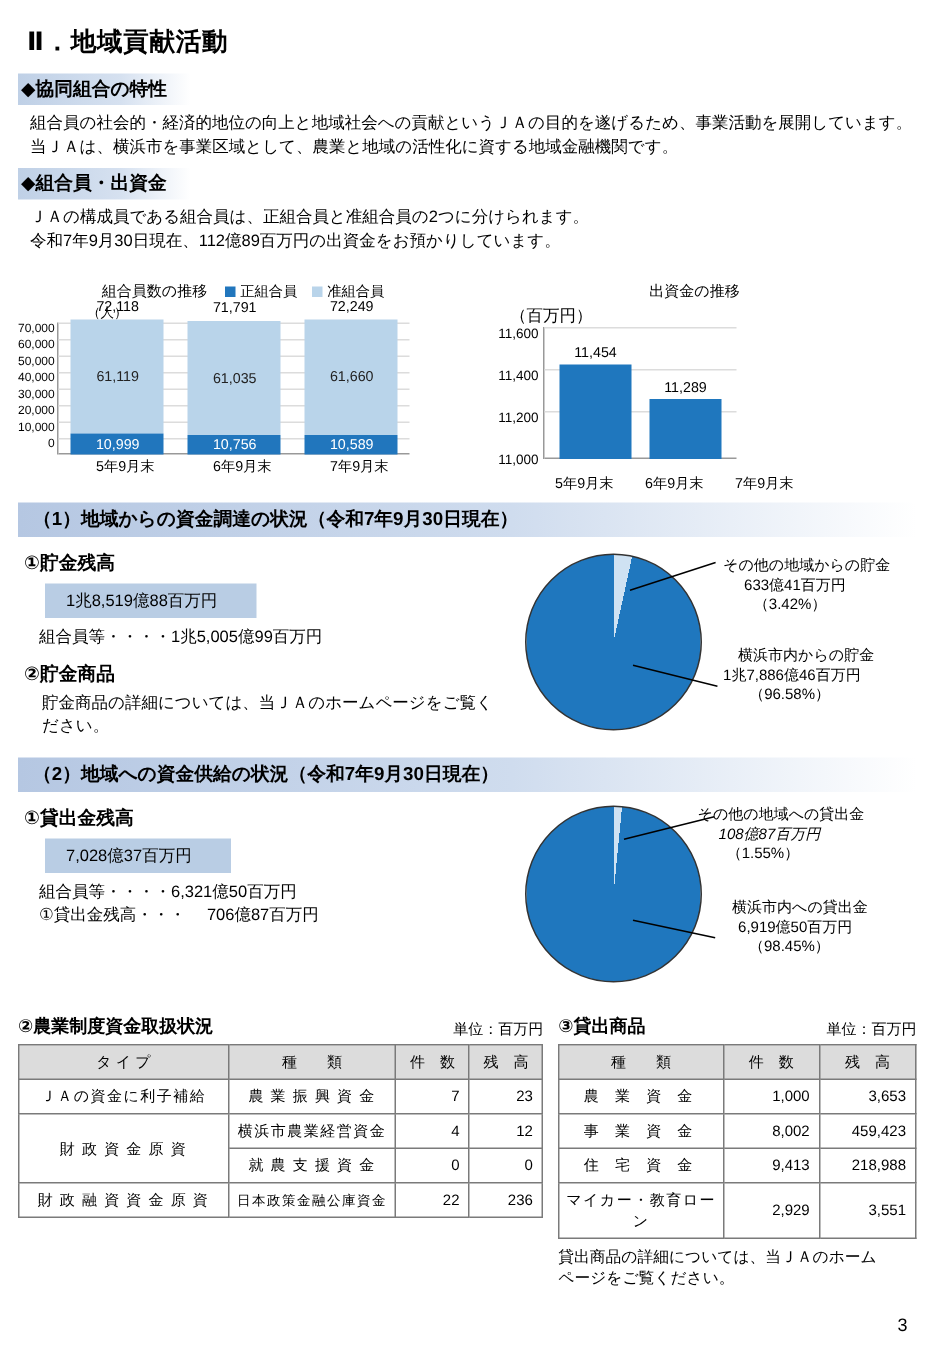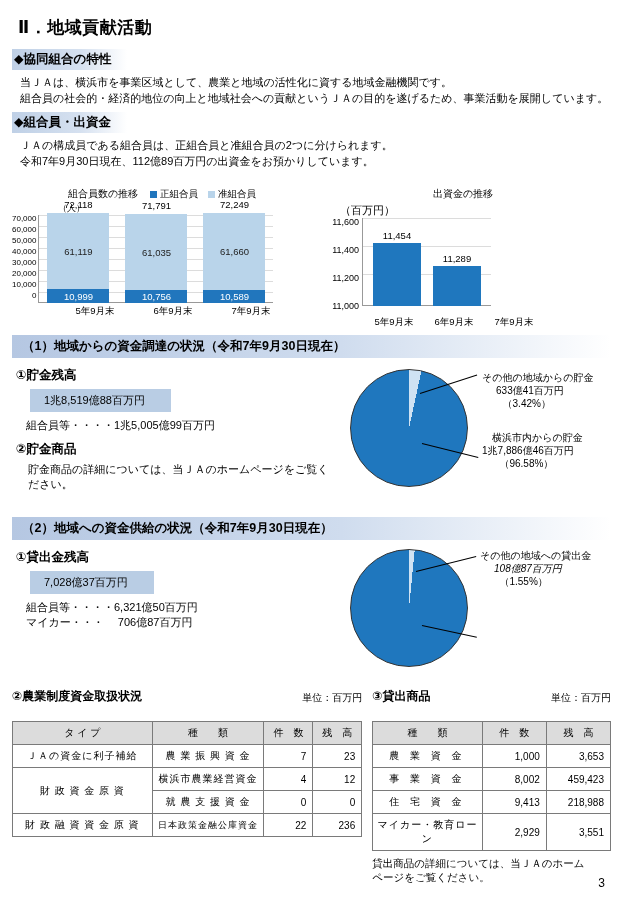--- a/index.html
+++ b/index.html
@@ -73,21 +73,21 @@
     font-size: 9.5px; color: #222;
   }
   .seg-bot {
     background: #2176bd; display: flex; align-items: center; justify-content: center;
     font-size: 9.5px; color: #fff;
   }
   .sb-total {
     position: absolute; top: -14px; left: 0; right: 0; text-align: center; font-size: 9.5px;
   }
   .xlabels { display: flex; gap: 16px; padding: 2px 8px 0 8px; }
-  .xlabels div { width: 62px; text-align: center; font-size: 9.5px; }
+  .xlabels div { width: 62px; font-size: 9.5px; }
 
   .bchart { display: flex; }
   .b-ylab { font-size: 9px; text-align: right; padding-right: 3px; line-height: 1; }
   .b-plot { position: relative; border-left: 1px solid #999; display: flex; align-items: flex-end; gap: 12px; padding: 0 10px; }
   .b-col { position: relative; width: 48px; display: flex; flex-direction: column; justify-content: flex-end; }
   .b-bar { background: #1f77be; }
   .b-val { position: absolute; top: -13px; left: -6px; right: -6px; text-align: center; font-size: 9.5px; }
 
   
   .pie-wrap { position: relative; }
@@ -96,42 +96,42 @@
     border: 1px solid #333;
   }
   .pie-label { position: absolute; font-size: 10px; line-height: 13px; white-space: nowrap; }
   .leader { position: absolute; background: #000; height: 1px; }
 
   
   .tables-row { display: flex; gap: 10px; margin-top: 8px; }
   .tbl-head-row { display: flex; justify-content: space-between; align-items: flex-end; }
   .tbl-title { font-size: 12px; font-weight: bold; }
   .tbl-unit { font-size: 10px; }
-  table { border-collapse: collapse; width: 100%; margin-top: 16px; }
+  table { border-collapse: collapse; width: 100%; margin-top: 3px; }
   th, td { border: 1px solid #7a7a7a; font-size: 10px; padding: 4px 4px; }
   th { background: #dcdcdc; font-weight: normal; text-align: center; }
   td.spread { text-align: center; letter-spacing: 4px; }
   td.spread-s { text-align: center; letter-spacing: 1px; }
   td.num { text-align: right; padding-right: 6px; }
   .foot-note { font-size: 10.5px; line-height: 14px; margin-top: 5px; }
   .pageno { position: absolute; right: 18px; bottom: 10px; font-size: 12px; }
 </style>
 </head>
 <body>
 
 <div class="page">
 
   
   <div class="doc-title">Ⅱ．地域貢献活動</div>
 
   
 
   <div class="diamond-head">◆協同組合の特性</div>
+  <div class="body-line">組合員の社会的・経済的地位の向上と地域社会への貢献というＪＡの目的を遂げるため、事業活動を展開しています。</div>
   <div class="body-line">当ＪＡは、横浜市を事業区域として、農業と地域の活性化に資する地域金融機関です。</div>
-  <div class="body-line">組合員の社会的・経済的地位の向上と地域社会への貢献というＪＡの目的を遂げるため、事業活動を展開しています。</div>
 
   <div class="diamond-head">◆組合員・出資金</div>
   <div class="body-line">ＪＡの構成員である組合員は、正組合員と准組合員の2つに分けられます。</div>
   <div class="body-line">令和7年9月30日現在、112億89百万円の出資金をお預かりしています。</div>
 
   
   <div class="charts-row">
 
     <div class="chart-box" style="width:300px;">
       <div style="display:flex; align-items:center; justify-content:center; gap:12px; margin-bottom:1px;">
@@ -255,40 +255,45 @@
       <div class="leader" style="left:86px; top:80px; width:58px; transform:rotate(14deg); transform-origin:left center;"></div>
       <div class="pie-label" style="left:146px; top:68px;">
         <div style="padding-left:10px;">横浜市内からの貯金</div>
         <div>1兆7,886億46百万円</div>
         <div style="text-align:center; padding-right:12px;">（96.58%）</div>
       </div>
     </div>
   </div>
 
   
-  <div class="subsection-bar" style="margin-top:14px;">（2）地域への資金供給の状況（令和7年9月30日現在）</div>
+  <div class="subsection-bar" style="margin-top:2px;">（2）地域への資金供給の状況（令和7年9月30日現在）</div>
 
   <div style="display:flex;">
     <div style="width:330px;">
       <div class="num-head">①貸出金残高</div>
       <div class="hl-box">7,028億37百万円</div>
       <div class="detail-line">組合員等・・・・6,321億50百万円</div>
-      <div class="detail-line">マイカー・・・　 706億87百万円</div>
+      <div class="detail-line">①貸出金残高・・・　 706億87百万円</div>
     </div>
 
     <div class="pie-wrap" style="width:280px; height:135px;">
       <div class="pie" style="position:absolute; left:14px; top:4px; width:118px; height:118px;
                   background: conic-gradient(from 0deg, #cfe2f3 0deg 5.6deg, #1f77be 5.6deg 360deg);"></div>
       <div class="leader" style="left:80px; top:26px; width:62px; transform:rotate(-14deg); transform-origin:left center;"></div>
-      <div class="pie-label" style="left:144px; top:4px;">
+      <div class="pie-label" style="left:129px; top:4px;">
         <div>その他の地域への貸出金</div>
         <div style="padding-left:14px;font-style:italic;">108億87百万円</div>
         <div style="text-align:center; padding-right:24px;">（1.55%）</div>
       </div>
       <div class="leader" style="left:86px; top:80px; width:56px; transform:rotate(12deg); transform-origin:left center;"></div>
+      <div class="pie-label" style="left:144px; top:66px;">
+        <div style="padding-left:8px;">横浜市内への貸出金</div>
+        <div style="padding-left:12px;">6,919億50百万円</div>
+        <div style="text-align:center; padding-right:6px;">（98.45%）</div>
+      </div>
     </div>
   </div>
 
   
   <div class="tables-row">
 
     <div style="width:352px;">
       <div class="tbl-head-row">
         <div class="tbl-title">②農業制度資金取扱状況</div>
         <div class="tbl-unit">単位：百万円</div>

